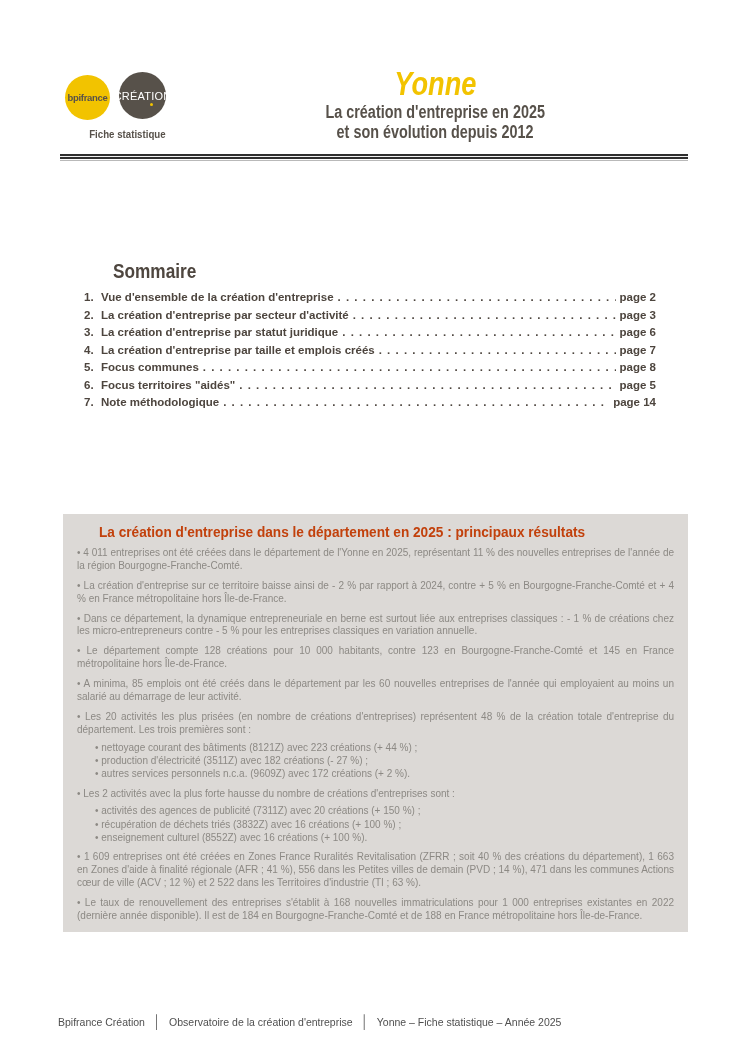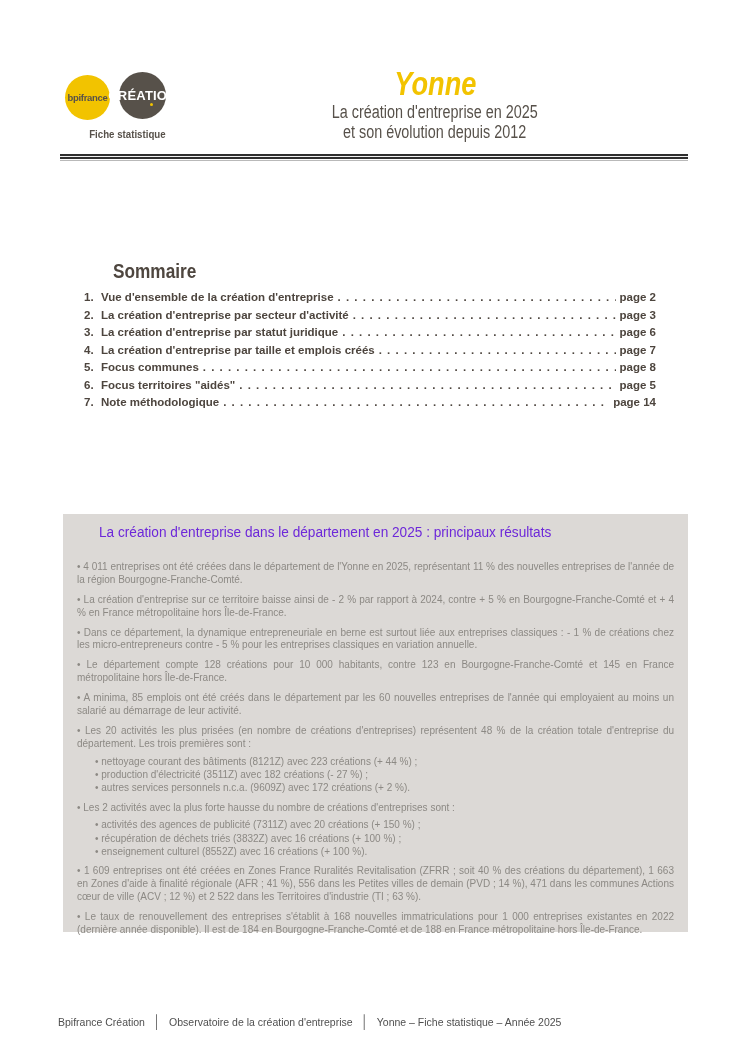--- a/index.html
+++ b/index.html
@@ -7,28 +7,28 @@
     position:relative;width:750px;height:1061px;background:#ffffff;
     font-family:"Liberation Sans", sans-serif;overflow:hidden;
   }
   
   .logos{position:absolute;left:65px;top:74px;width:125px;}
   .logo-row{display:flex;align-items:center;}
   .circle{border-radius:50%;display:flex;align-items:center;justify-content:center;box-sizing:border-box;}
   .circle.yellow{width:45px;height:45px;background:#F2C300;}
   .circle.yellow span{font-size:9.5px;font-weight:bold;color:#57514A;letter-spacing:-0.3px;}
   .circle.dark{width:47px;height:47px;background:#57514A;margin-left:9px;position:relative;top:-2px;}
-  .circle.dark .ctext{font-size:13px;font-weight:bold;color:#ffffff;letter-spacing:0.2px;}
+  .circle.dark .ctext{font-size:11px;font-weight:normal;color:#ffffff;letter-spacing:0.2px;}
   .ydot{position:absolute;left:31px;bottom:13px;width:3px;height:3px;background:#F2C300;border-radius:50%;}
   .tagline{width:125px;text-align:center;margin-top:7px;font-size:11px;font-weight:bold;color:#57514A;}
   .tagline span{display:inline-block;transform:scaleX(0.88);transform-origin:center;white-space:nowrap;}
   .titleblock{position:absolute;left:185px;top:66px;width:500px;text-align:center;}
   .doc-title{font-size:34px;font-weight:bold;color:#F2C300;line-height:1.05;font-style:italic;}
   .doc-title span{display:inline-block;transform:scaleX(0.8);transform-origin:center;white-space:nowrap;}
-  .doc-subtitle{font-size:18px;font-weight:normal;color:#57514A;line-height:1.13;}
+  .doc-subtitle{font-size:18px;font-weight:bold;color:#57514A;line-height:1.13;}
   .doc-subtitle span{display:inline-block;transform:scaleX(0.8);transform-origin:center;white-space:nowrap;}
   
   .rule{position:absolute;left:60px;top:154px;width:628px;height:8px;
     background:linear-gradient(to bottom,
       #2f2f2f 0px,#2f2f2f 2px,
       #f2f2f2 2px,#f2f2f2 3px,
       #2f2f2f 3px,#2f2f2f 5px,
       #ffffff 5px,#ffffff 6px,
       #b9b9b9 6px,#b9b9b9 7px,
       #ffffff 7px);}
@@ -37,21 +37,21 @@
   .sommaire-title span{display:inline-block;transform:scaleX(0.82);transform-origin:left center;white-space:nowrap;}
   .toc{position:absolute;left:84px;top:291px;width:572px;}
   .toc-row{display:flex;align-items:baseline;height:17.5px;font-size:11.5px;font-weight:bold;color:#4D453E;}
   .toc-num{width:17px;flex:0 0 auto;}
   .toc-label{flex:0 0 auto;white-space:nowrap;}
   .toc-leader{flex:1 1 auto;overflow:hidden;white-space:nowrap;margin:0 4px;letter-spacing:1px;color:#4D453E;}
   .toc-page{flex:0 0 auto;white-space:nowrap;}
   
   .results-box{position:absolute;left:63px;top:514px;width:625px;height:418px;box-sizing:border-box;
     background:#DCD9D6;padding:7px 14px 10px 14px;}
-  .results-title{margin:2px 0 20px 22px;font-size:15.5px;font-weight:normal;color:#6d28d9;}
+  .results-title{margin:2px 0 6px 22px;font-size:15.5px;font-weight:bold;color:#c2410c;}
   .results-title span{display:inline-block;transform:scaleX(0.88);transform-origin:left center;white-space:nowrap;}
   .para{font-size:10px;line-height:1.29;color:#8C8984;text-align:justify;margin:0 0 7px 0;}
   .sublist{margin:-3px 0 7px 18px;}
   .subitem{font-size:10px;line-height:1.33;color:#8C8984;}
   
   .footer{position:absolute;left:58px;top:1014px;display:flex;align-items:center;
     font-size:10.5px;color:#4F4F4F;white-space:nowrap;}
   .footer .sep{margin:0 8px;font-size:13px;color:#6a6a6a;}
 </style>
 </head>

